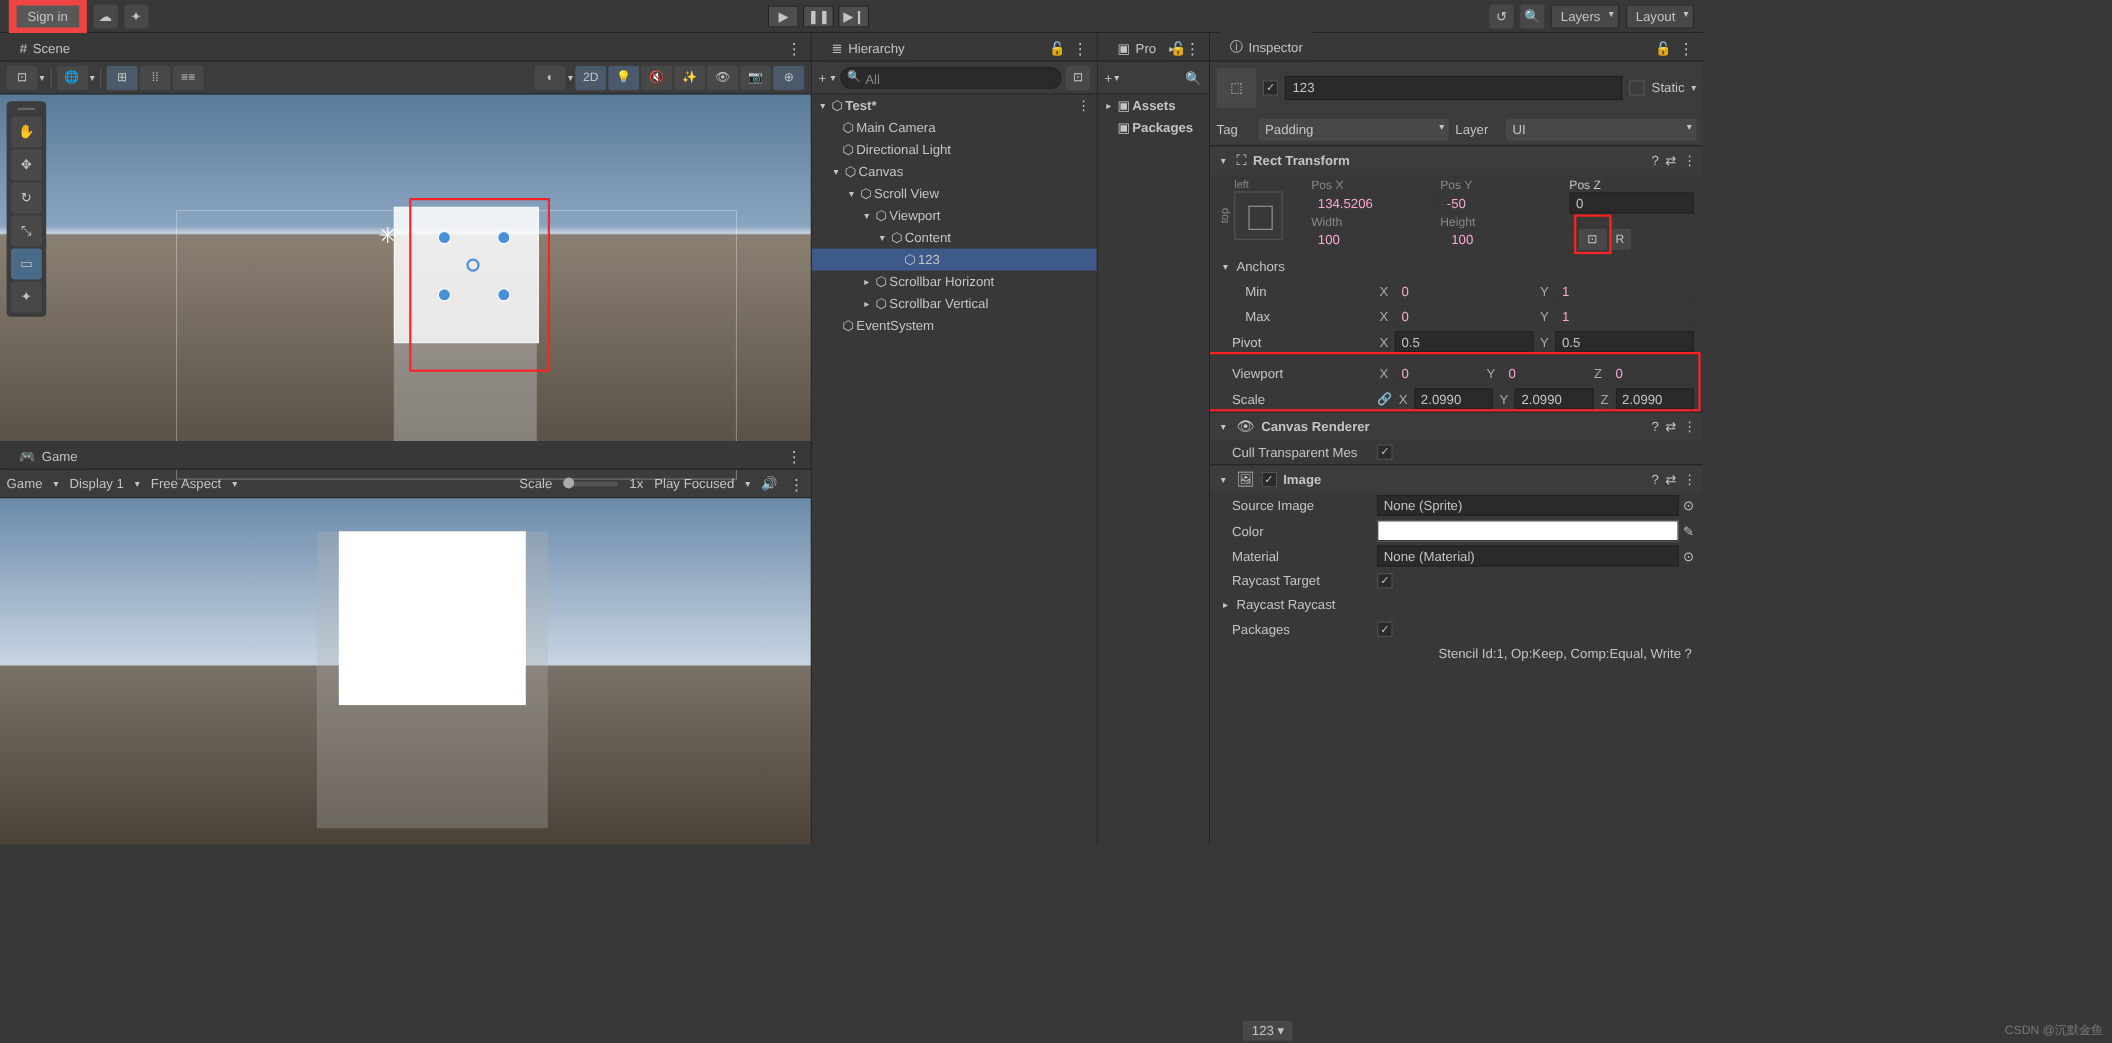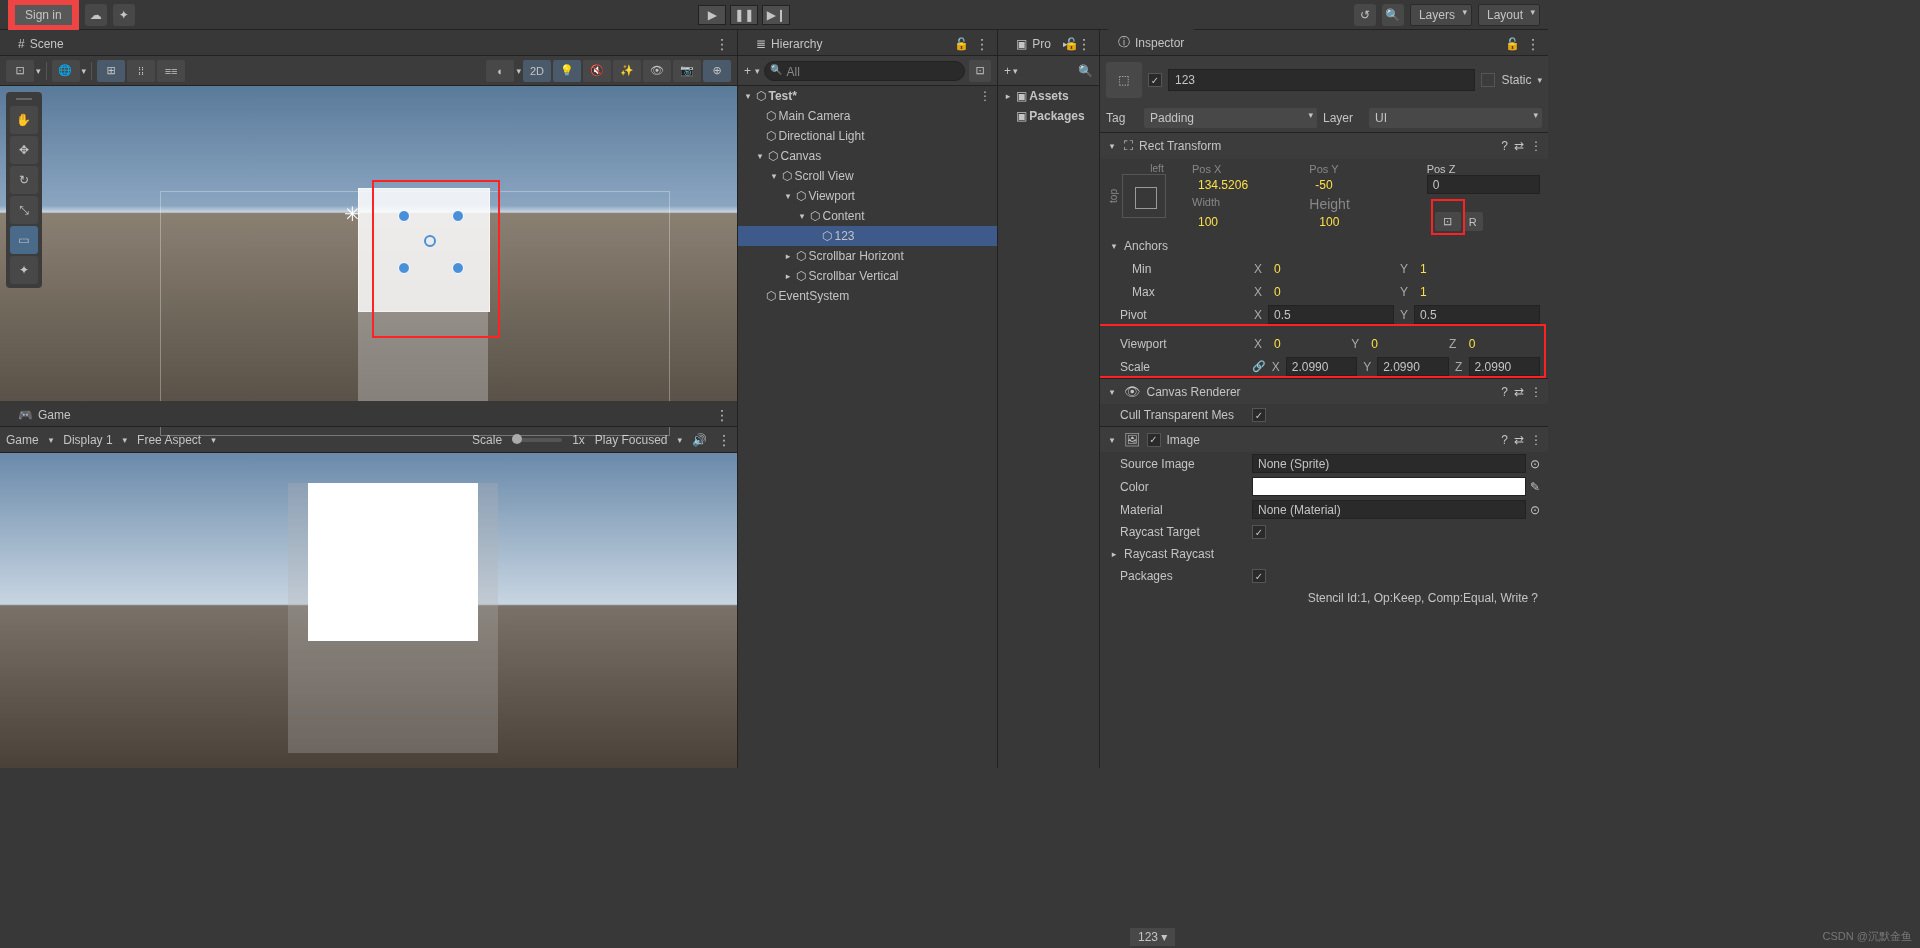--- a/index.html
+++ b/index.html
@@ -48,27 +48,27 @@
 .fold{width:12px;font-size:9px;text-align:center}
 .insp-body{flex:1;background:#383838;overflow:auto}
 .insp-head{display:flex;align-items:center;padding:6px;gap:6px;background:#3c3c3c}
 .cube-big{width:36px;height:36px;background:#484848;border-radius:3px;display:flex;align-items:center;justify-content:center}
 .insp-name{flex:1;background:#2a2a2a;padding:3px 6px;border:1px solid #222}
 .chk{width:14px;height:14px;background:#2a2a2a;border:1px solid #555;display:inline-flex;align-items:center;justify-content:center;font-size:10px}
 .insp-row2{display:flex;align-items:center;padding:4px 6px;gap:6px;background:#3c3c3c}
 .dd-insp{flex:1;background:#484848;padding:3px 6px;border-radius:2px;position:relative}
 .dd-insp::after{content:"▾";position:absolute;right:4px;top:2px;font-size:9px}
 .comp-head{display:flex;align-items:center;padding:5px 6px;background:#3c3c3c;gap:6px;border-top:1px solid #222}
-.comp-head .title{flex:1;font-weight:normal;font-size:12px}
+.comp-head .title{flex:1;font-weight:bold;font-size:12px}
 .comp-ico{font-size:13px}
 .driven{padding:4px 10px;font-size:11px;color:#888;background:#363636}
 .prop-row{display:flex;align-items:center;padding:2px 8px;gap:4px;min-height:22px}
 .prop-lbl{width:140px;padding-left:12px}
 .field{flex:1;background:#2a2a2a;padding:2px 5px;border:1px solid #222;min-width:40px;height:19px}
-.field.ro{background:#383838;color:#fde047;border-color:#383838}
+.field.ro{background:#383838;color:#f9a8d4;border-color:#383838}
 .ax{width:12px;text-align:center;color:#aaa}
 .anchor-preview{width:44px;height:44px;border:1px solid #555;position:relative}
 .anchor-preview::before{content:"";position:absolute;left:12px;top:12px;width:20px;height:20px;border:1px solid #999}
 .red-hl{border:2px solid #f22;position:absolute}
 .stencil{padding:4px 10px;text-align:right;font-size:11px;color:#aaa}
 .footer-123{position:absolute;bottom:2px;left:1130px;background:#484848;padding:2px 8px}
 .watermark{position:absolute;bottom:4px;right:8px;font-size:11px;color:#777}
 </style>
 </head>
 <body>
@@ -306,40 +306,40 @@
       <div class="comp-head">
         <span class="fold">▾</span>
             <span class="comp-ico">⛶</span>
         <span class="title">Rect Transform</span>
         <span>?</span>
         <span>⇄</span>
         <span>⋮</span>
       </div>
       <div style="display:flex;padding:4px 8px;position:relative">
         <div style="width:84px">
-          <div style="text-align:center;font-size:10px;color:#888;margin-left:14px">left</div>
+          <div style="text-align:left;font-size:10px;color:#888;margin-left:14px">left</div>
           <div style="display:flex;align-items:center">
             <div style="writing-mode:vertical-rl;transform:rotate(180deg);font-size:10px;color:#888;margin-right:3px">top</div>
             <div class="anchor-preview"></div>
           </div>
         </div>
         <div style="flex:1">
           <div style="display:flex;gap:4px">
             <div style="flex:1;color:#888;font-size:11px">Pos X</div>
             <div style="flex:1;color:#888;font-size:11px">Pos Y</div>
             <div style="flex:1;font-size:11px">Pos Z</div>
           </div>
           <div style="display:flex;gap:4px">
             <div class="field ro">134.5206</div>
             <div class="field ro">-50</div>
             <div class="field">0</div>
           </div>
           <div style="display:flex;gap:4px;margin-top:2px">
             <div style="flex:1;color:#888;font-size:11px">Width</div>
-            <div style="flex:1;color:#888;font-size:14px">Height</div>
+            <div style="flex:1;color:#888;font-size:11px">Height</div>
             <div style="flex:1"></div>
           </div>
           <div style="display:flex;gap:4px;position:relative">
             <div class="field ro">100</div>
             <div class="field ro">100</div>
             <div style="flex:1;display:flex;gap:2px">
               <div class="tb-btn" style="width:26px;height:19px;position:relative">⊡<div class="red-hl" style="left:-4px;top:-13px;width:34px;height:36px"></div></div>
               <div class="tb-btn" style="width:20px;height:19px">R</div>
             </div>
           </div>

